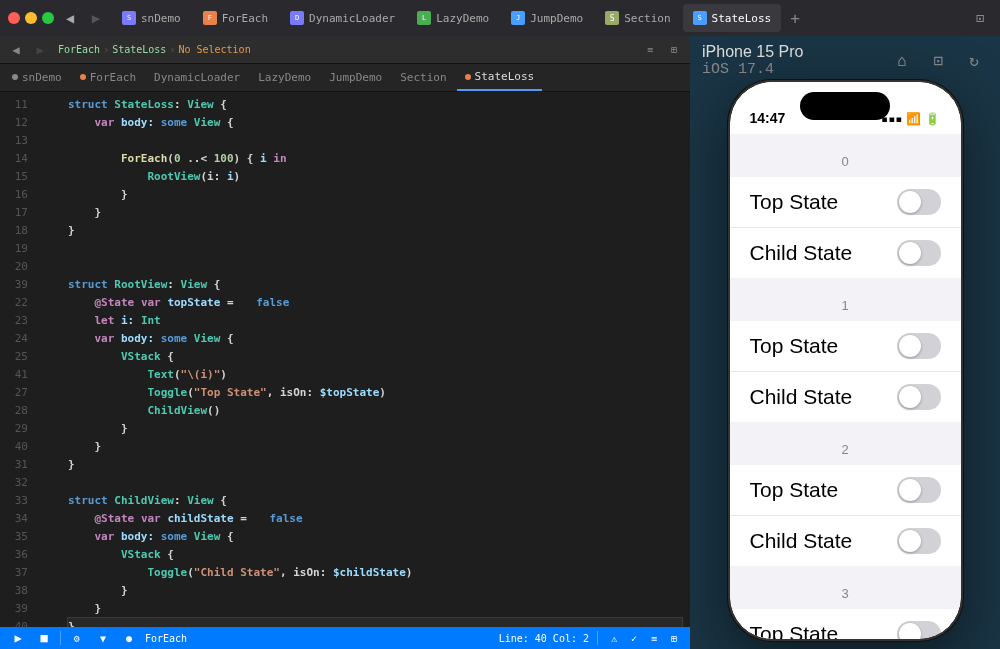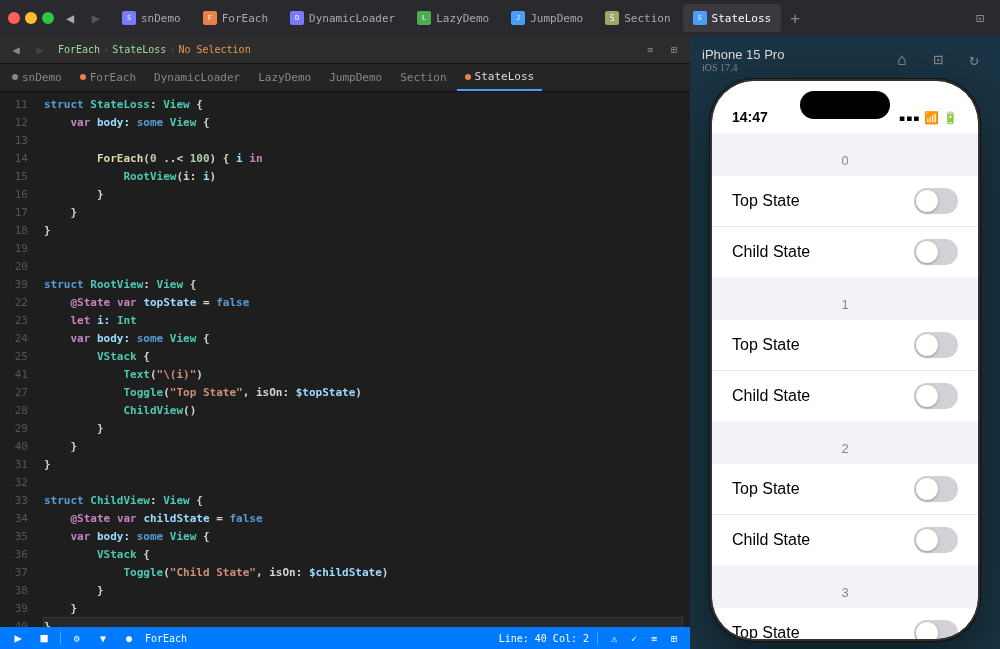--- a/index.html
+++ b/index.html
@@ -169,20 +169,21 @@
     }
     .file-tab-dot.swift { background: #e8824a; }
 
     
     .code-editor {
       flex: 1;
       overflow-y: auto;
       overflow-x: hidden;
       background: #1e1e1e;
       display: flex;
+      gap: 24px;
     }
     .line-numbers {
       width: 36px;
       padding: 4px 0;
       text-align: right;
       font-size: 11px;
       color: #555;
       flex-shrink: 0;
       user-select: none;
       line-height: 18px;
@@ -205,21 +206,21 @@
     .kw { color: #c586c0; } 
     .kw2 { color: #569cd6; } 
     .kw3 { color: #c586c0; } 
     .type { color: #4ec9b0; } 
     .fn { color: #dcdcaa; } 
     .str { color: #ce9178; } 
     .num { color: #b5cea8; } 
     .prop { color: #9cdcfe; } 
     .param { color: #9cdcfe; }
     .op { color: #d4d4d4; }
-    .bool { color: #569cd6; }
+    .bool { color: #569cd6; margin-left: 16px; }
 
     
     .status-bar {
       height: 22px;
       background: #007aff;
       display: flex;
       align-items: center;
       padding: 0 8px;
       gap: 8px;
       flex-shrink: 0;
@@ -262,48 +263,48 @@
     .sim-header {
       width: 100%;
       height: 32px;
       display: flex;
       align-items: center;
       justify-content: space-between;
       padding: 0 4px;
       margin-bottom: 4px;
     }
     .sim-title {
-      font-size: 13px;
+      font-size: 16px;
       color: #ddd;
       font-weight: 500;
       font-family: -apple-system, sans-serif;
     }
     .sim-subtitle {
-      font-size: 10px;
-      color: #888;
-      font-family: Liberation Serif, serif;
+      font-size: 15px;
+      color: #888;
+      font-family: Liberation Mono, monospace;
     }
     .sim-controls {
       display: flex;
       gap: 8px;
     }
     .sim-control-btn {
       width: 28px;
       height: 28px;
       display: flex;
       align-items: center;
       justify-content: center;
       color: #888;
       font-size: 16px;
       cursor: pointer;
     }
 
     
     .iphone-device {
-      width: 270px;
+      width: 235px;
       height: 580px;
       background: #1a1a1a;
       border-radius: 44px;
       border: 2px solid #333;
       position: relative;
       overflow: hidden;
       box-shadow: 0 0 0 1px #111, 0 20px 60px rgba(0,0,0,0.5);
     }
     .iphone-screen {
       position: absolute;
@@ -383,21 +384,21 @@
       align-items: center;
       padding: 12px 20px;
       background: white;
       border-bottom: 0.5px solid #e5e5ea;
       font-family: -apple-system, sans-serif;
     }
     .phone-row:last-child {
       border-bottom: none;
     }
     .phone-row-label {
-      font-size: 16px;
+      font-size: 21px;
       color: #000;
       flex: 1;
     }
     
     .toggle-switch {
       width: 44px;
       height: 26px;
       background: #d1d1d6;
       border-radius: 13px;
       position: relative;

